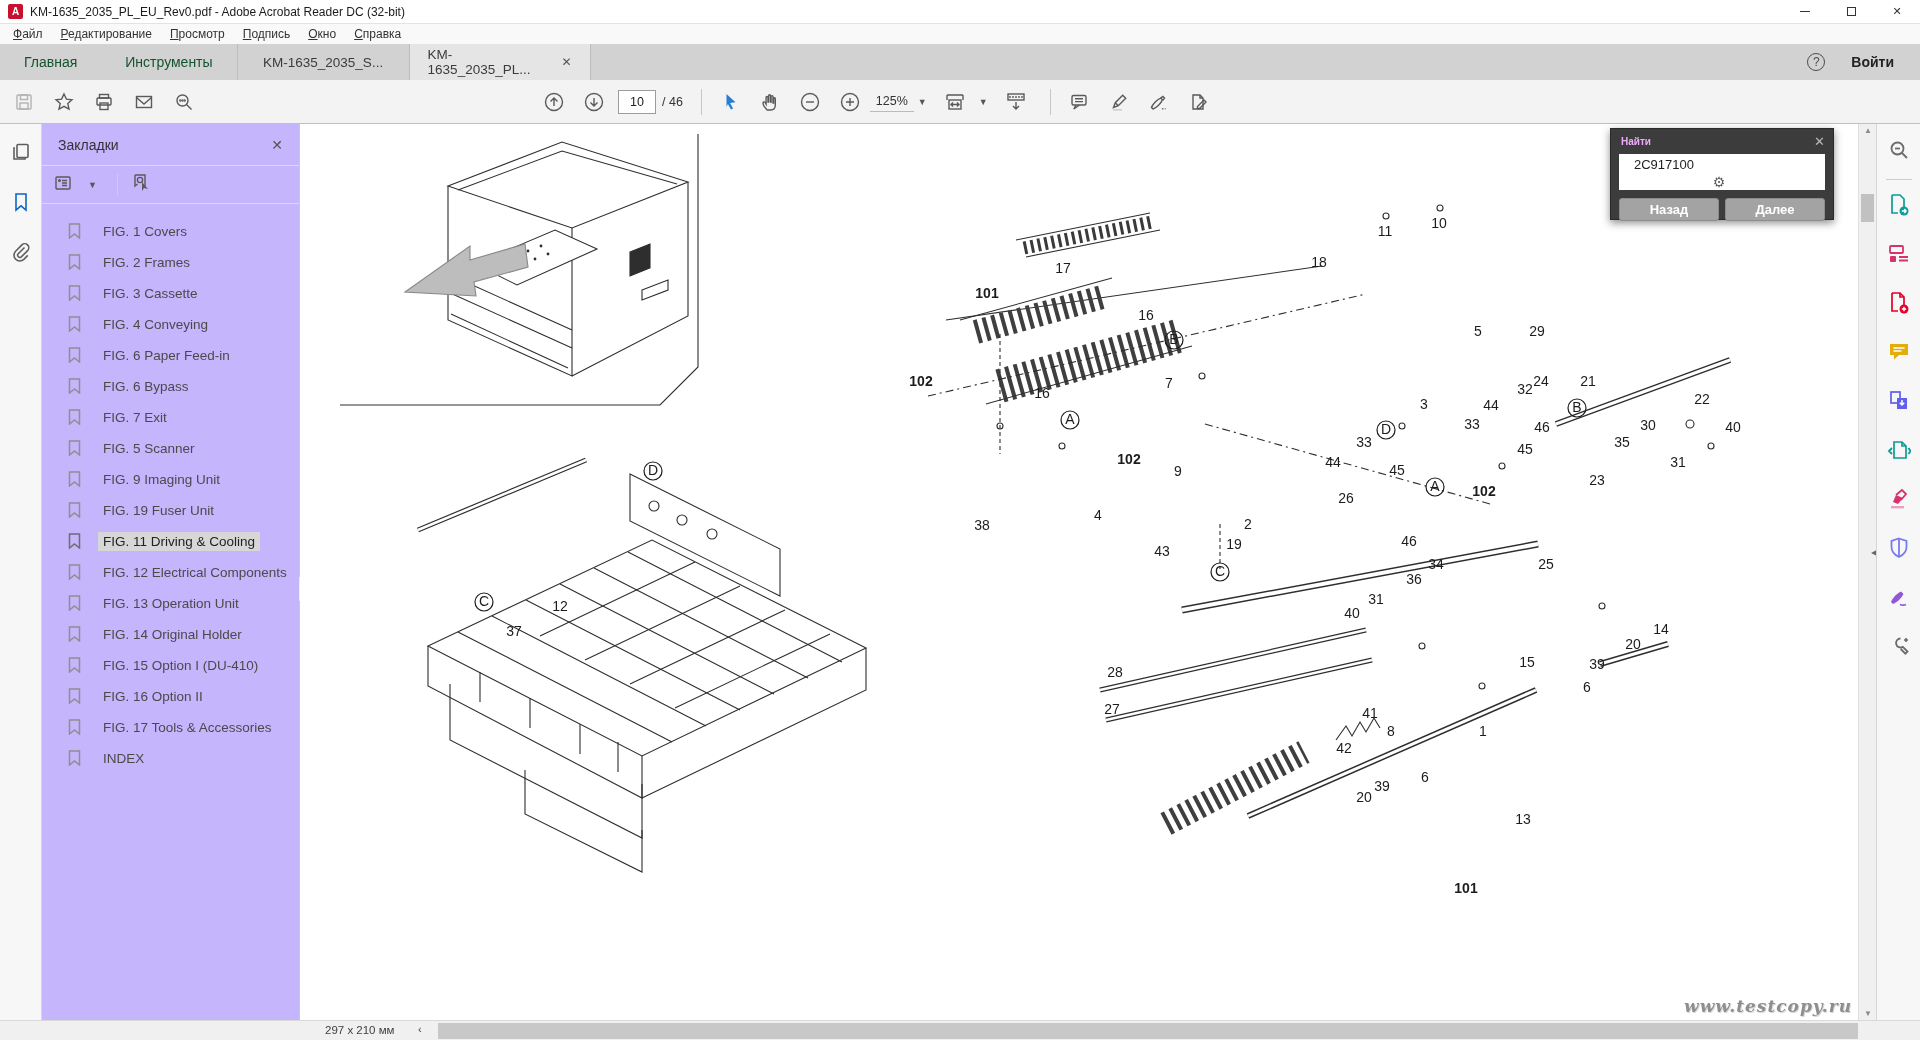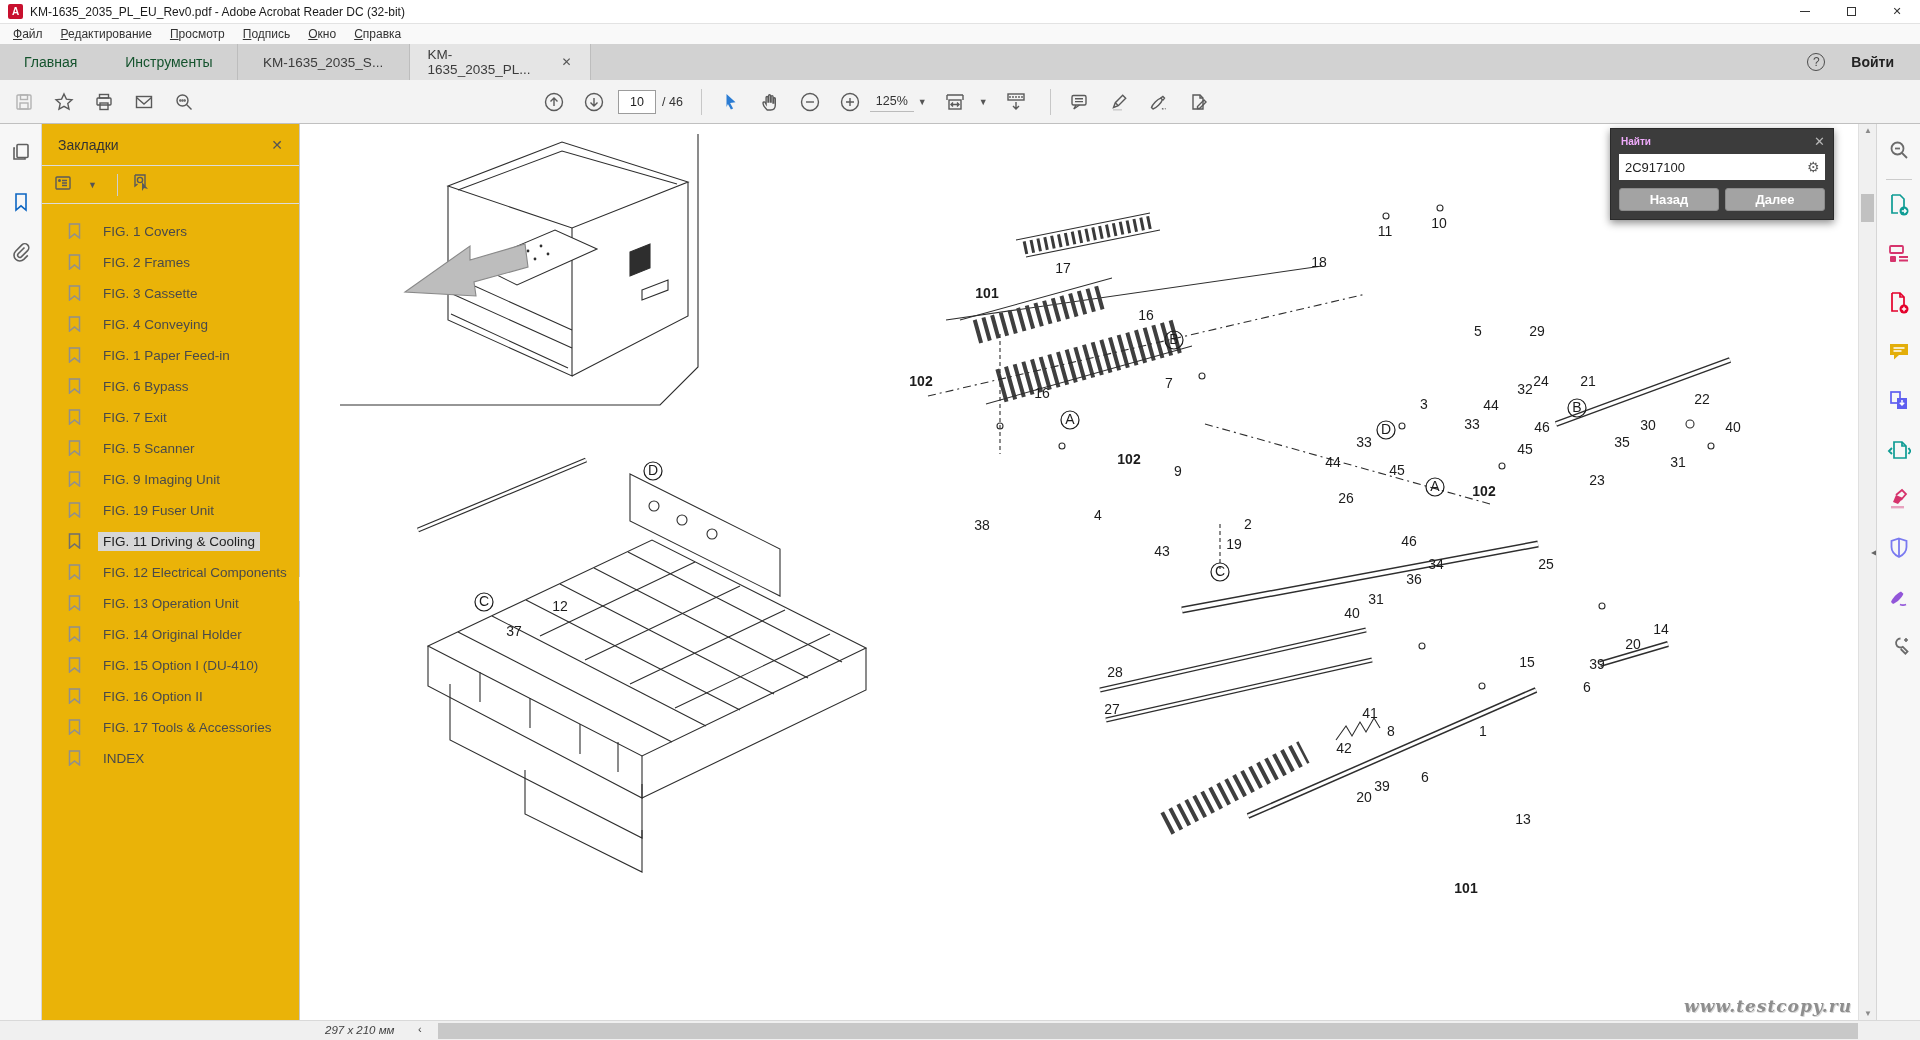--- a/index.html
+++ b/index.html
@@ -57,21 +57,21 @@
   #tb-right { display:flex; align-items:center; margin-left:6px; }
 
   
   #leftstrip { position:absolute; left:0; top:124px; width:42px; height:896px;
     background:#f7f7f7; border-right:1px solid #d6d6d6; display:flex; flex-direction:column;
     align-items:center; padding-top:18px; gap:26px; }
   .lsicon svg { stroke:#5f5f5f; fill:none; stroke-width:1.6; }
   .lsicon.active svg { stroke:#0d66c2; }
 
   #bm-panel { position:absolute; left:42px; top:124px; width:258px; height:896px;
-    background:#eab308; border-right:1px solid #c9c9c9; }
+    background:#c4b5fd; border-right:1px solid #c9c9c9; }
   #bm-header { height:42px; display:flex; align-items:center; padding:0 16px;
     border-bottom:1px solid #dcdcdc; }
   #bm-title { font-size:14px; color:#333; }
   #bm-close { margin-left:auto; color:#555; font-size:14px; }
   #bm-tools { height:38px; display:flex; align-items:center; padding:0 12px; gap:8px;
     border-bottom:1px solid #dcdcdc; }
   #bm-tools svg { stroke:#5a5a5a; fill:none; stroke-width:1.4; }
   .bm-sep { width:1px; height:22px; background:#cfcfcf; margin:0 4px; }
   #bm-list { padding:12px 6px 0 26px; }
   .bm-item { display:flex; align-items:flex-start; gap:17px; padding:6px 0;text-align:center; }
@@ -103,33 +103,33 @@
   #rs-divider { width:26px; height:1px; background:#cccccc; margin:-8px 0; }
   #rs-collapse { position:absolute; left:1869px; top:540px; width:10px; height:24px;
     font-size:8px; color:#666; display:flex; align-items:center; justify-content:center; }
 
   
   #find { position:absolute; left:1610px; top:128px; width:224px; height:92px;
     background:#3c3c3c; border:1px solid #2a2a2a; box-shadow:0 3px 8px rgba(0,0,0,.45); }
   #find-head { display:flex; align-items:center; padding:5px 8px 3px 10px; }
   #find-title { color:#f0abfc; font-weight:bold; font-size:10px; }
   #find-close { margin-left:auto; color:#b9b9b9; font-size:13px; }
-  #find-input-wrap { margin:2px 8px; height:26px; background:#fff; display:flex; align-items:center; }
+  #find-input-wrap { margin:2px 8px; height:36px; background:#fff; display:flex; align-items:center;flex-direction:column; }
   #find-input { border:none; outline:none; flex:1; font-size:13px; color:#222; padding:0 6px;
     font-family:"Liberation Sans",sans-serif; background:transparent; }
   #find-gear { color:#5f5f5f; font-size:14px; padding-right:6px; }
   #find-btns { display:flex; justify-content:space-between; padding:6px 8px; }
   .find-btn { width:100px; height:23px; background:#a3a3a3; border:1px solid #8c8c8c;
     border-radius:3px; color:#fff; font-weight:bold; font-size:13px; text-align:center;
     line-height:21px; }
 
   
   #statusbar { position:absolute; left:0; top:1020px; width:1920px; height:20px;
     background:#f0f0f0; border-top:1px solid #d9d9d9; }
-  #page-size { position:absolute; left:325px; top:3px; font-size:11.5px; color:#3f3f3f;font-style:italic; }
+  #page-size { position:absolute; left:325px; top:3px; font-size:11.5px; color:#3f3f3f; }
   #hscroll-left { position:absolute; left:418px; top:2px; font-size:11px; color:#444; }
   #hscroll-track { position:absolute; left:438px; top:2px; width:1420px; height:16px; background:#c8c8c8; }
 </style>
 </head>
 <body>
 
 <div id="titlebar">
   <div id="app-icon">A</div>
   <div id="title-text">KM-1635_2035_PL_EU_Rev0.pdf - Adobe Acrobat Reader DC (32-bit)</div>
   <div id="win-buttons">
@@ -359,21 +359,21 @@
       <div class="bm-item">
         <svg width="13" height="16" viewBox="0 0 13 16">
           <path d="M1.5 1h10v14l-5-4-5 4z" fill="none" stroke="#8f8f8f" stroke-width="1.5"></path>
         </svg>
         <span class="bm-label">FIG. 4 Conveying</span>
       </div>
       <div class="bm-item">
         <svg width="13" height="16" viewBox="0 0 13 16">
           <path d="M1.5 1h10v14l-5-4-5 4z" fill="none" stroke="#8f8f8f" stroke-width="1.5"></path>
         </svg>
-        <span class="bm-label">FIG. 1 Paper Feed-in</span>
+        <span class="bm-label">FIG. 6 Paper Feed-in</span>
       </div>
       <div class="bm-item">
         <svg width="13" height="16" viewBox="0 0 13 16">
           <path d="M1.5 1h10v14l-5-4-5 4z" fill="none" stroke="#8f8f8f" stroke-width="1.5"></path>
         </svg>
         <span class="bm-label">FIG. 6 Bypass</span>
       </div>
       <div class="bm-item">
         <svg width="13" height="16" viewBox="0 0 13 16">
           <path d="M1.5 1h10v14l-5-4-5 4z" fill="none" stroke="#8f8f8f" stroke-width="1.5"></path>

